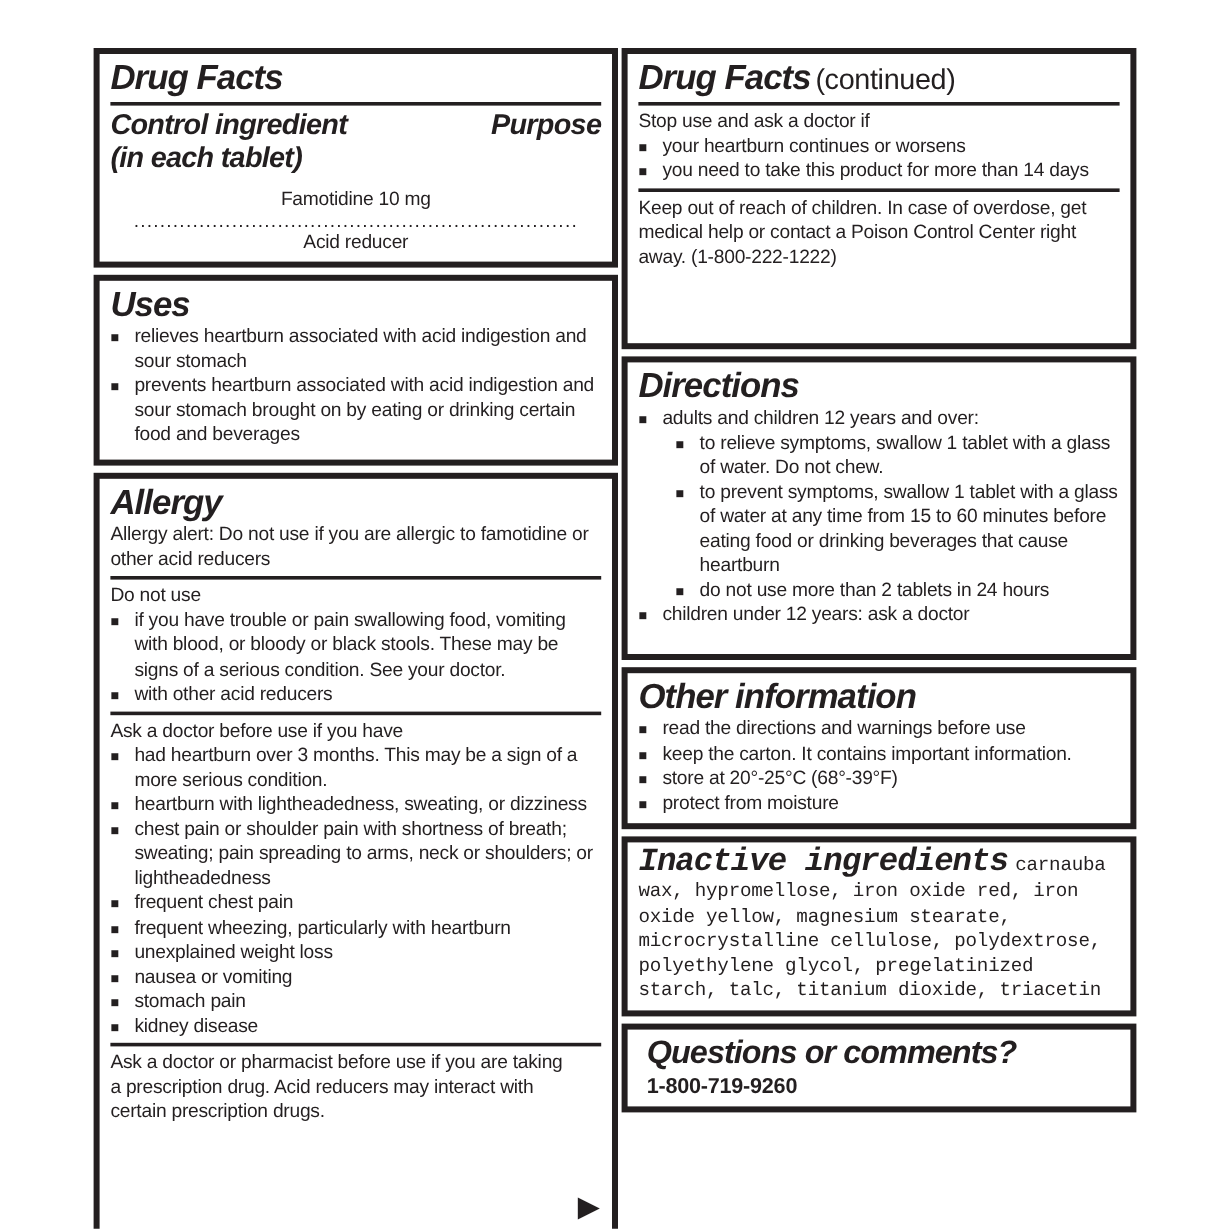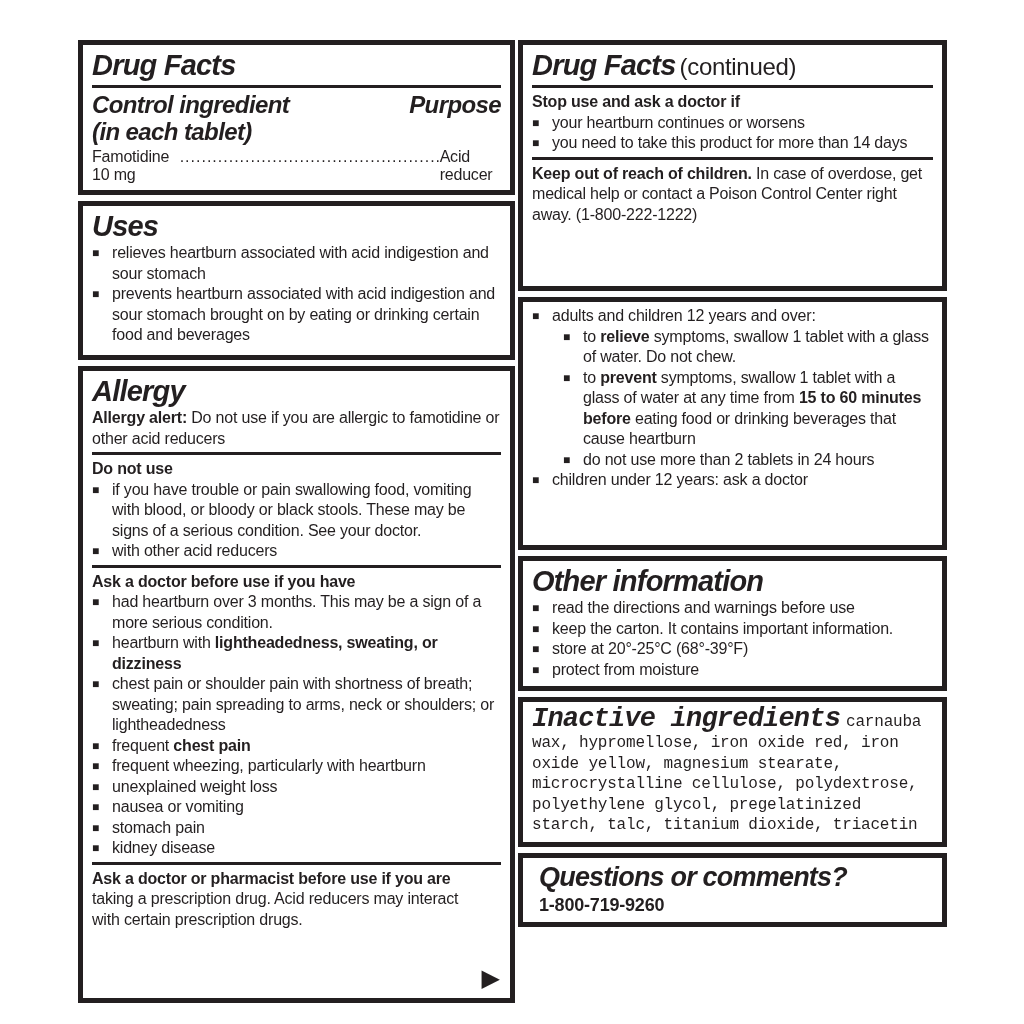--- a/index.html
+++ b/index.html
@@ -26,37 +26,37 @@
     font-size: 29px; font-weight: bold; font-style: italic;
     letter-spacing: -0.8px; line-height: 1.15;
   }
   .title-suffix {
     font-size: 24px; font-weight: normal; font-style: normal;
     letter-spacing: -0.3px; margin-left: 4px;
   }
   .rule { border-top: 3px solid #231f20; margin: 3px 0 4px 0; }
 
   .body-text, .bullet, .para { font-size: 16px; line-height: 20.5px; letter-spacing: -0.2px; }
-  .bd, .subhead { font-weight: bold; }
+  .bd, .subhead { font-weight: normal; }
   .subhead { font-size: 16px; line-height: 20.5px; letter-spacing: -0.2px; }
 
   .bullet { display: flex; }
   .bullet .sq {
     flex: 0 0 20px; font-size: 12px; line-height: 20.5px;
   }
   .bullet .bt { flex: 1 1 auto; }
   .sublist { margin-left: 31px; }
 
   .ai-row { display: flex; justify-content: space-between; align-items: flex-start; margin-top: 2px; }
   .ai-head, .purpose-head {
     font-size: 24px; font-weight: bold; font-style: italic;
     letter-spacing: -0.6px; line-height: 1.12;
   }
   .ai-head { width: 230px; }
-  .dotrow { display: flex; align-items: flex-start; font-size: 16px; letter-spacing: -0.2px; margin-top: 2px; }
+  .dotrow { display: flex; align-items: center; font-size: 16px; letter-spacing: -0.2px; margin-top: 12px; flex-direction: column; }
   .dotrow .dots { flex: 1 1 auto; overflow: hidden; white-space: nowrap; letter-spacing: 1px; }
 
   .inline-title {
     font-size: 27px; font-weight: bold; font-style: italic;
     letter-spacing: -0.8px; margin-right: 6px; line-height: 1.0;
   }
   .inactive-para { font-size: 16px; line-height: 20.5px; letter-spacing: -0.2px; font-family: Liberation Mono, monospace; }
 
   .phone { font-size: 18px; font-weight: bold; letter-spacing: -0.2px; margin-top: 2px; }
 
@@ -170,20 +170,21 @@
         </div>
         <div class="bullet">
           <span class="sq">■</span>
           <span class="bt">you need to take this product for more than 14 days</span>
         </div>
         <div class="rule"></div>
         <div class="para"><span class="bd">Keep out of reach of children.</span><span> In case of overdose, get medical help or contact a Poison Control Center right away. (1-800-222-1222)</span></div>
       </div>
 
       <div class="box" style="min-height:253px;">
+        <div class="title">Directions</div>
         <div class="bullet">
           <span class="sq">■</span>
           <span class="bt">adults and children 12 years and over:</span>
         </div>
         <div class="sublist">
           <div class="bullet">
             <span class="sq">■</span>
             <span class="bt"><span>to </span><span class="bd">relieve</span><span> symptoms, swallow 1 tablet with a glass of water. Do not chew.</span></span>
           </div>
           <div class="bullet">

